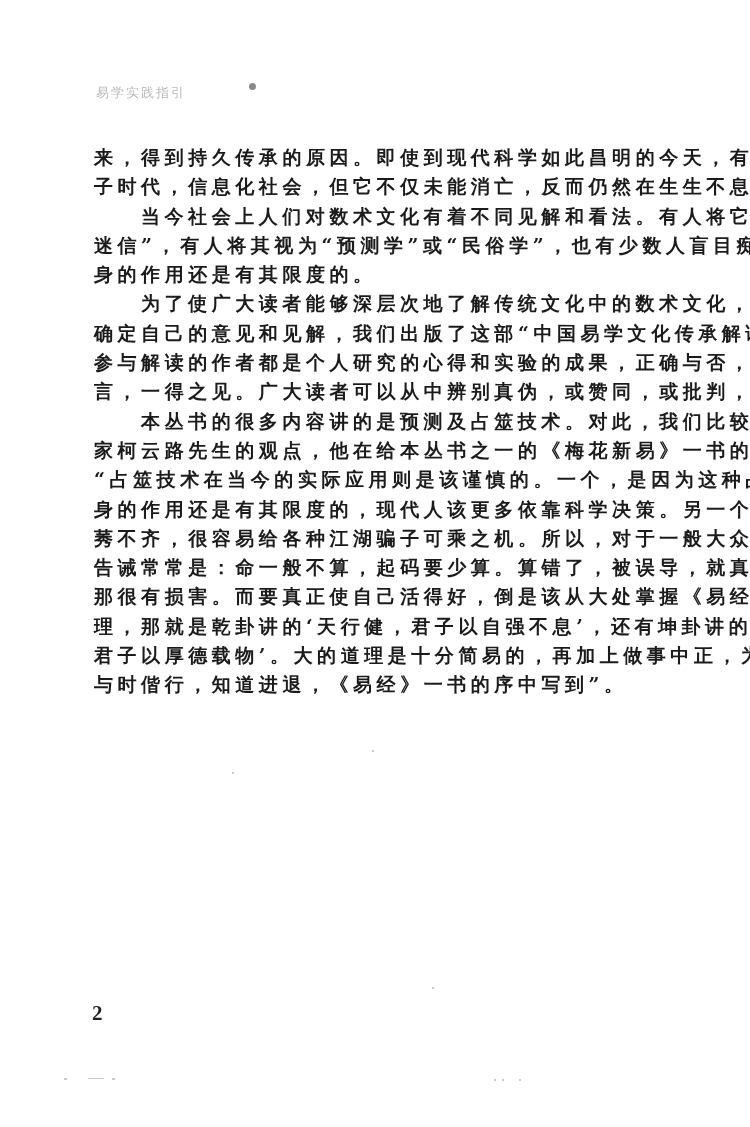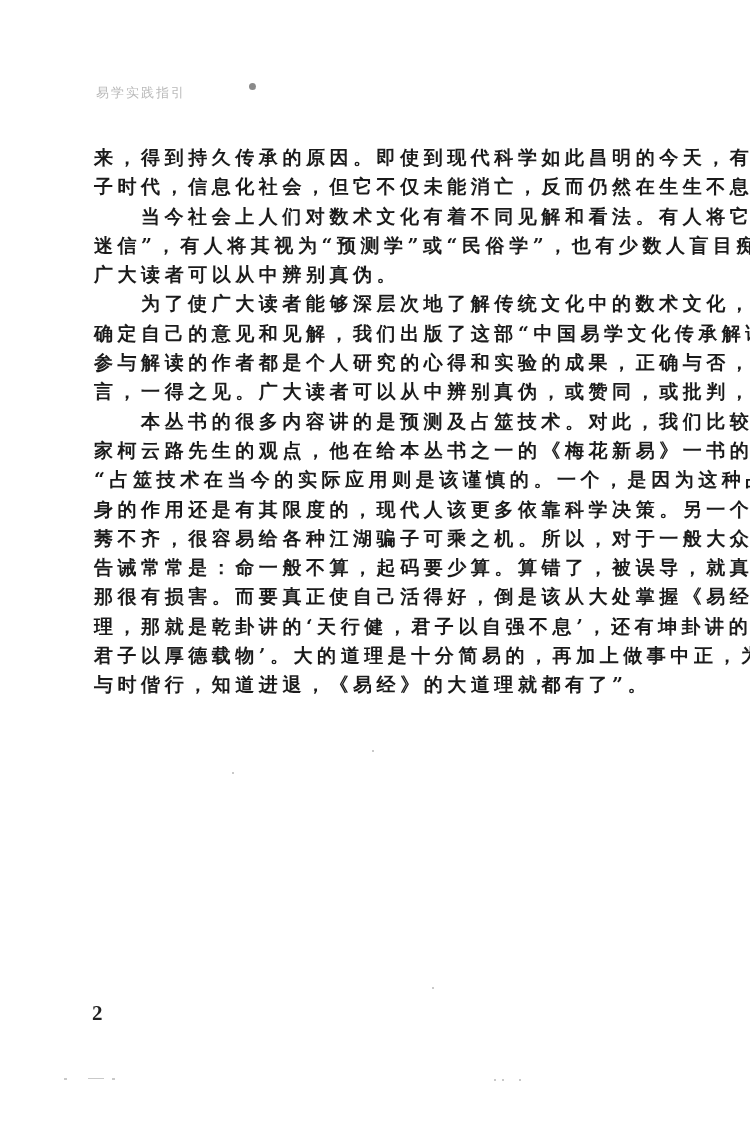--- a/index.html
+++ b/index.html
@@ -77,41 +77,41 @@
   <div class="text-block">
 
     <div>
       <div class="line">来，得到持久传承的原因。即使到现代科学如此昌明的今天，有人称之为电</div>
       <div class="line">子时代，信息化社会，但它不仅未能消亡，反而仍然在生生不息地传承着。</div>
     </div>
 
     <div>
       <div class="line indent">当今社会上人们对数术文化有着不同见解和看法。有人将它斥为“封建</div>
       <div class="line">迷信”，有人将其视为“预测学”或“民俗学”，也有少数人盲目痴迷它，但</div>
-      <div class="line">广大读者可以从中辨别真伪。</div>
+      <div class="line">身的作用还是有其限度的。</div>
     </div>
 
     <div>
       <div class="line indent">为了使广大读者能够深层次地了解传统文化中的数术文化，以便独立地</div>
       <div class="line">确定自己的意见和见解，我们出版了这部“中国易学文化传承解读丛书”，</div>
       <div class="line">参与解读的作者都是个人研究的心得和实验的成果，正确与否，只是一家之</div>
       <div class="line">言，一得之见。广大读者可以从中辨别真伪，或赞同，或批判，或质疑，或</div>
     </div>
 
     <div>
       <div class="line indent">本丛书的很多内容讲的是预测及占筮技术。对此，我们比较赞同著名作</div>
       <div class="line">家柯云路先生的观点，他在给本丛书之一的《梅花新易》一书的序中写到：</div>
       <div class="line">“占筮技术在当今的实际应用则是该谨慎的。一个，是因为这种占筮技术本</div>
       <div class="line">身的作用还是有其限度的，现代人该更多依靠科学决策。另一个，这一行良</div>
       <div class="line">莠不齐，很容易给各种江湖骗子可乘之机。所以，对于一般大众来讲，我的</div>
       <div class="line">告诫常常是：命一般不算，起码要少算。算错了，被误导，就真不如不算，</div>
       <div class="line">那很有损害。而要真正使自己活得好，倒是该从大处掌握《易经》中的道</div>
       <div class="line">理，那就是乾卦讲的‘天行健，君子以自强不息’，还有坤卦讲的‘地势坤，</div>
       <div class="line">君子以厚德载物’。大的道理是十分简易的，再加上做事中正，为人诚信，</div>
-      <div class="line">与时偕行，知道进退，《易经》的大道理就都有了”。</div>
+      <div class="line">与时偕行，知道进退，《易经》一书的序中写到”。</div>
     </div>
   </div>
 
   <div class="page-number">2</div>
 
   <div class="speck" style="left:232px;top:772px;width:2px;height:2px;"></div>
   <div class="speck" style="left:372px;top:750px;width:2px;height:2px;"></div>
   <div class="speck" style="left:432px;top:987px;width:2px;height:2px;"></div>
   <div class="speck" style="left:64px;top:1078px;width:3px;height:2px;"></div>
   <div class="speck" style="left:88px;top:1078px;width:16px;height:1px;"></div>

